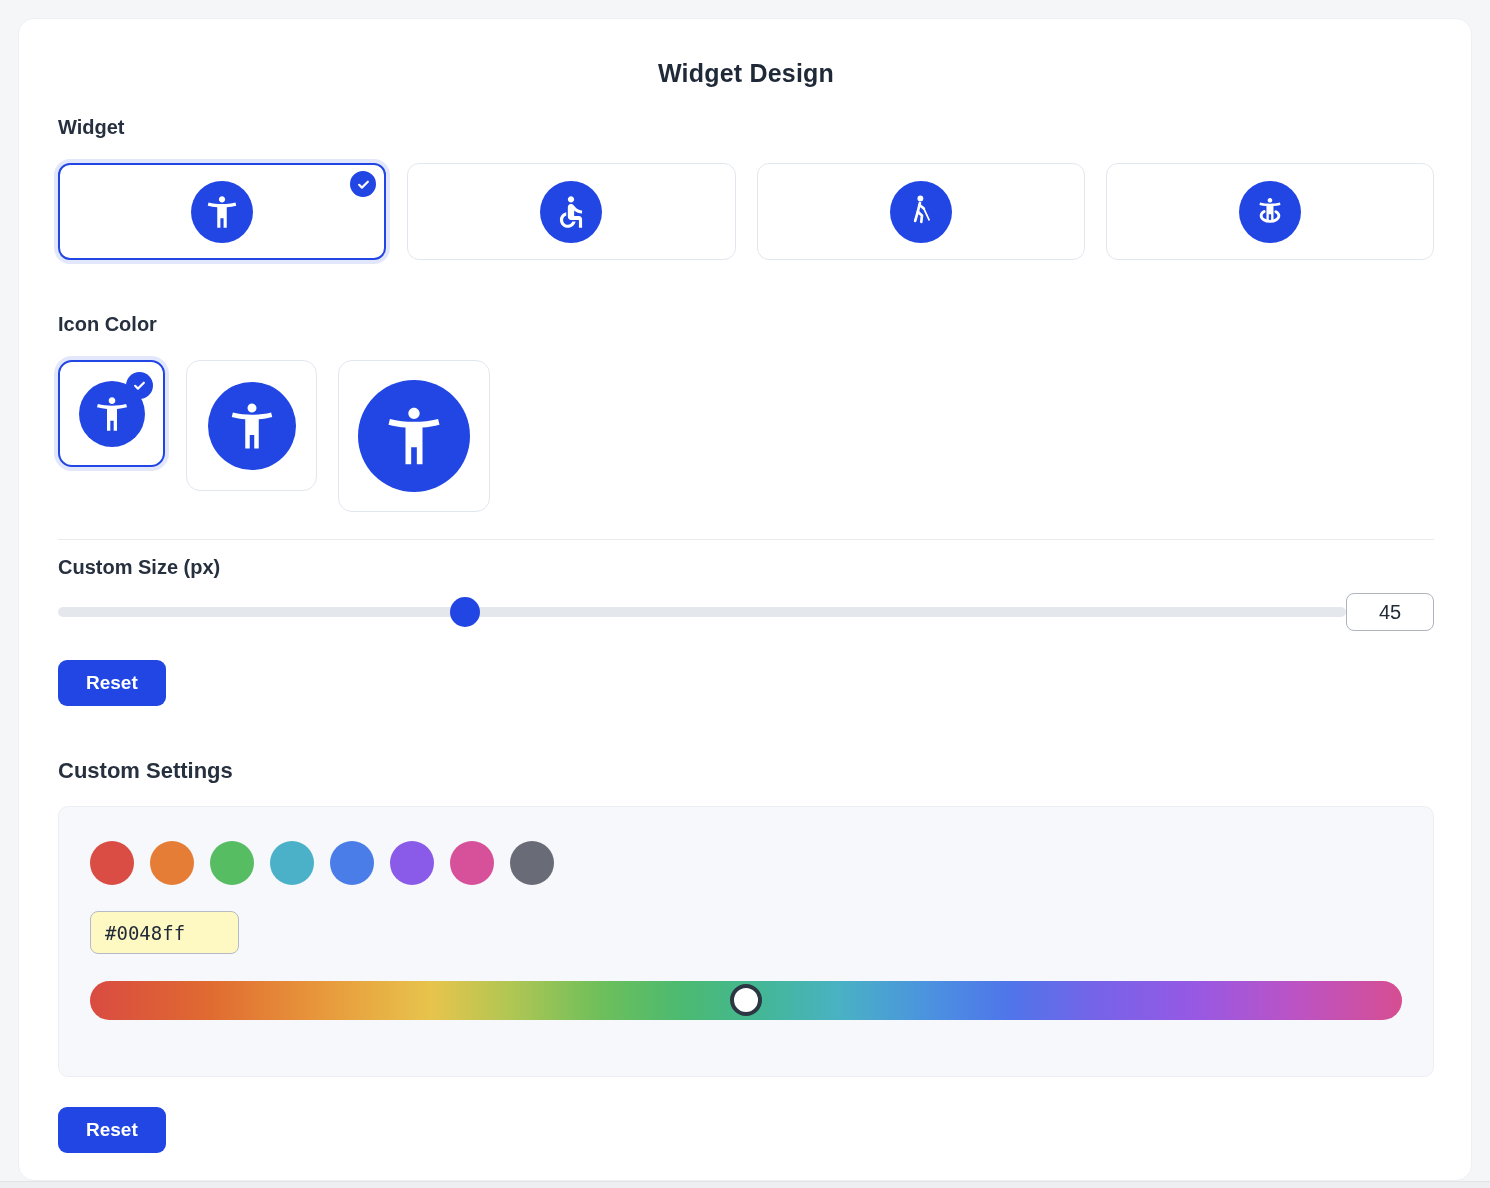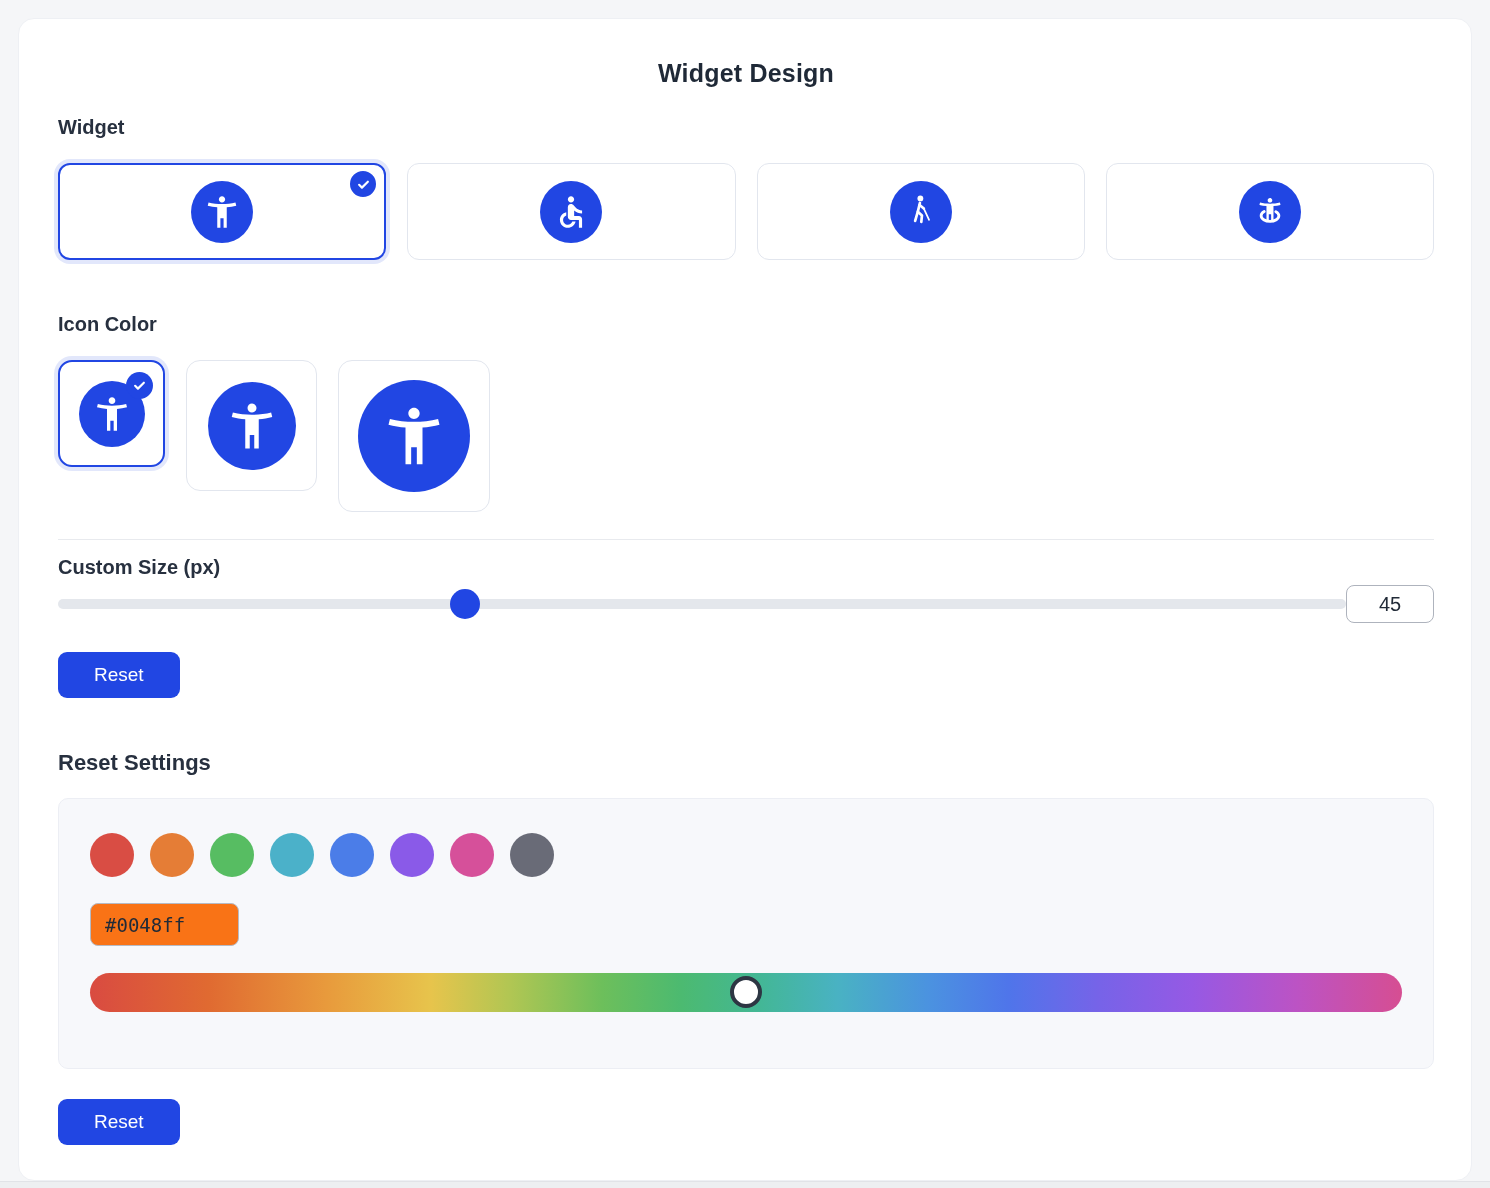--- a/index.html
+++ b/index.html
@@ -61,59 +61,59 @@
   
   .sizes-row { display:flex; gap:21px; align-items:flex-start; margin-top:24px; }
   .size-card { height:auto; border-radius:14px; }
   .sq107 { width:107px; height:107px; }
   .sq131 { width:131px; height:131px; }
   .sq152 { width:152px; height:152px; }
 
   .divider { height:1px; background:#e8eaee; margin-top:27px; }
 
   
-  .slider-row { display:flex; align-items:center; margin-top:6px; }
+  .slider-row { display:flex; align-items:center; margin-top:14px; }
   .slider-track-wrap { flex:1; position:relative; height:38px; cursor:pointer; }
   .slider-track {
     position:absolute; left:0; right:0; top:14px; height:10px;
     background:#e4e7ec; border-radius:5px;
   }
   .slider-thumb {
     position:absolute; top:4px; width:30px; height:30px; border-radius:50%;
     background:#2146e3; cursor:grab;
   }
   .num-input {
     width:88px; height:38px; text-align:center;
     font-size:20px; color:#222b38; font-family:"Liberation Sans", sans-serif;
     border:1px solid #aeb3bd; border-radius:8px; background:#fff; outline:none;
   }
   .btn {
     display:inline-block; margin-top:29px;
     background:#2146e3; color:#ffffff;
-    font-size:19px; font-weight:400; font-family:"Liberation Sans", sans-serif;
-    border:none; border-radius:9px; padding:12px 36px; cursor:pointer;
+    font-size:19px; font-weight:700; font-family:"Liberation Sans", sans-serif;
+    border:none; border-radius:9px; padding:12px 28px; cursor:pointer;
   }
   .color-title { font-size:22px; font-weight:700; color:#27303f; margin-top:52px; }
 
   
   .color-panel {
     margin-top:22px; background:#f7f8fb;
     border:1px solid #eceef4; border-radius:10px;
     padding:34px 31px 56px 31px;
   }
   .swatches { display:flex; gap:16px; }
   .swatch {
     width:44px; height:44px; border-radius:50%;
     border:none; cursor:pointer; padding:0;
   }
   .hex-input {
     margin-top:26px; display:block;
     width:149px; height:43px; padding:0 0 0 14px;
     font-family:"DejaVu Sans Mono", monospace; font-size:19px; color:#222b38;
-    background:#f97316; border:1px solid #b6bac4; border-radius:8px; outline:none;
+    background:#fef9c3; border:1px solid #b6bac4; border-radius:8px; outline:none;
   }
   .hue-bar {
     margin-top:27px; position:relative; height:39px; border-radius:20px;
     background:linear-gradient(to right,
       #d94b41 0%, #e06a31 9%, #e89a3c 18%, #e7c44c 26%,
       #b1c653 32%, #6dbf5b 39%, #4cba70 45%, #43b795 51%,
       #49b2c3 57%, #4b92e0 64%, #4f75ea 70%, #7763e8 77%,
       #9659e4 84%, #bc53c4 92%, #d64e92 100%);
     cursor:pointer;
   }
@@ -243,21 +243,21 @@
   <div class="slider-row">
     <div class="slider-track-wrap">
       <div class="slider-track"></div>
       <div class="slider-thumb" style="left: calc(31.6% - 15px);"></div>
     </div>
     <input class="num-input" type="text" value="45" style="">
   </div>
 
   <button class="btn">Reset</button>
 
-  <div class="color-title">Reset Settings</div>
+  <div class="color-title">Custom Settings</div>
 
   <div class="color-panel">
     <div class="swatches">
         <button class="swatch" style="background: rgb(217, 77, 68);"></button>
         <button class="swatch" style="background: rgb(229, 125, 54);"></button>
         <button class="swatch" style="background: rgb(87, 189, 98);"></button>
         <button class="swatch" style="background: rgb(75, 177, 201);"></button>
         <button class="swatch" style="background: rgb(75, 125, 232);"></button>
         <button class="swatch" style="background: rgb(138, 90, 232);"></button>
         <button class="swatch" style="background: rgb(214, 80, 154);"></button>

